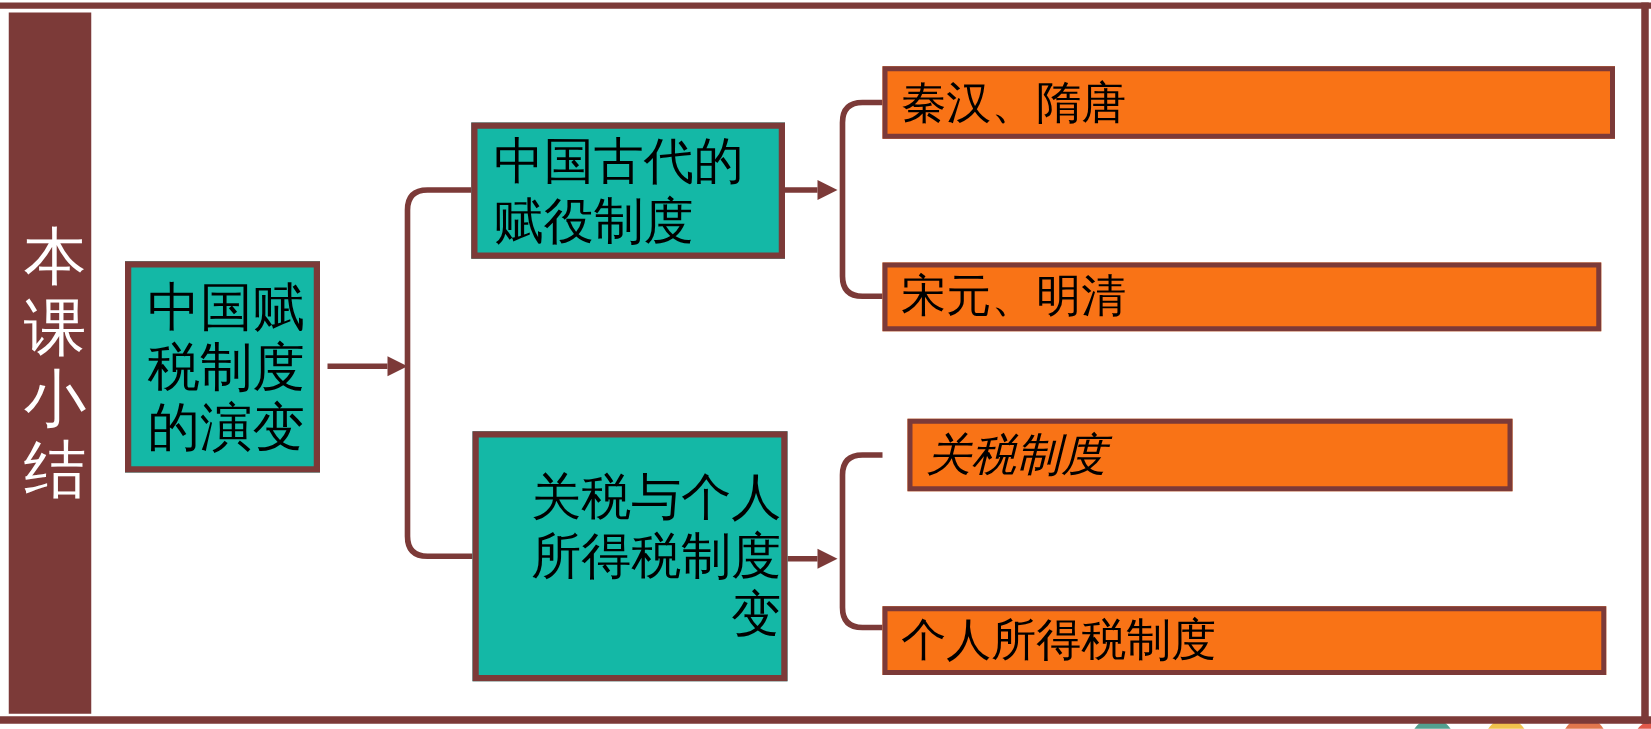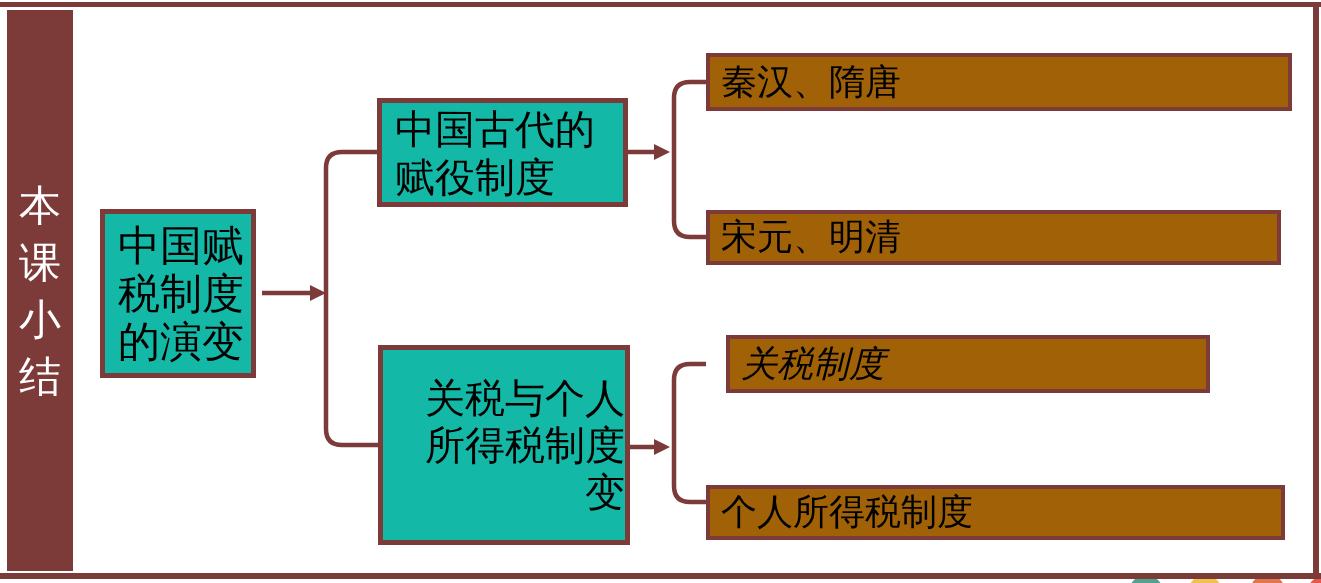--- a/index.html
+++ b/index.html
@@ -21,21 +21,21 @@
   .frame-bottom { left:0; top:573px; width:1321px; height:6px; }
   .frame-right  { left:1313px; top:2px; width:6px; height:577px; }
   
   .sidebar {
     position:absolute; left:7px; top:10px; width:66px; height:561px;
     background:var(--accent);
     display:flex; align-items:center; justify-content:center;
     z-index:4;
   }
   .sidebar-title {
-    width:42px; font-size:42px; line-height:57px;
+    width:42px; font-size:50px; line-height:57px;
     color:#ffffff; text-align:center; word-break:break-all;
   }
   
   .connectors {
     position:absolute; left:0; top:0; width:1321px; height:583px;
     z-index:2; pointer-events:none;
   }
   .connectors path { stroke:var(--accent); stroke-width:4.5; fill:none; }
   .connectors polygon { fill:var(--accent); }
   
@@ -43,21 +43,21 @@
     position:absolute; background:#14b8a6; border:5px solid var(--accent);
     display:flex; flex-direction:column; justify-content:center;
     align-items:flex-start; padding-left:13px; z-index:3;
   }
   .box .line { white-space:nowrap; }
   .box-root   { left:100px; top:209px; width:156px; height:169px; font-size:42px; line-height:48px; }
   .box-branch { font-size:40px; line-height:48px; }
   .box-branch-1 { left:377px; top:98px;  width:251px; height:109px; }
   .box-branch-2 { left:378px; top:345px; width:252px; height:200px; line-height:47px;align-items:flex-end; }
   .box-leaf {
-    position:absolute; background:#a16207; border:4px solid var(--accent);
+    position:absolute; background:#f97316; border:4px solid var(--accent);
     display:flex; align-items:center; padding-left:11px;
     font-size:36px; white-space:nowrap; z-index:3;
   }
   .box-leaf-1 { left:706px; top:53px;  width:586px; height:58px; }
   .box-leaf-2 { left:706px; top:210px; width:575px; height:55px; }
   .box-leaf-3 { left:726px; top:335px; width:484px; height:58px;font-style:italic; }
   .box-leaf-4 { left:706px; top:485px; width:579px; height:55px; }
   
   .decor-circle { position:absolute; border-radius:50%; z-index:1; }
   .circle-teal   { left:1129px; top:575px; width:34px; height:34px; }

